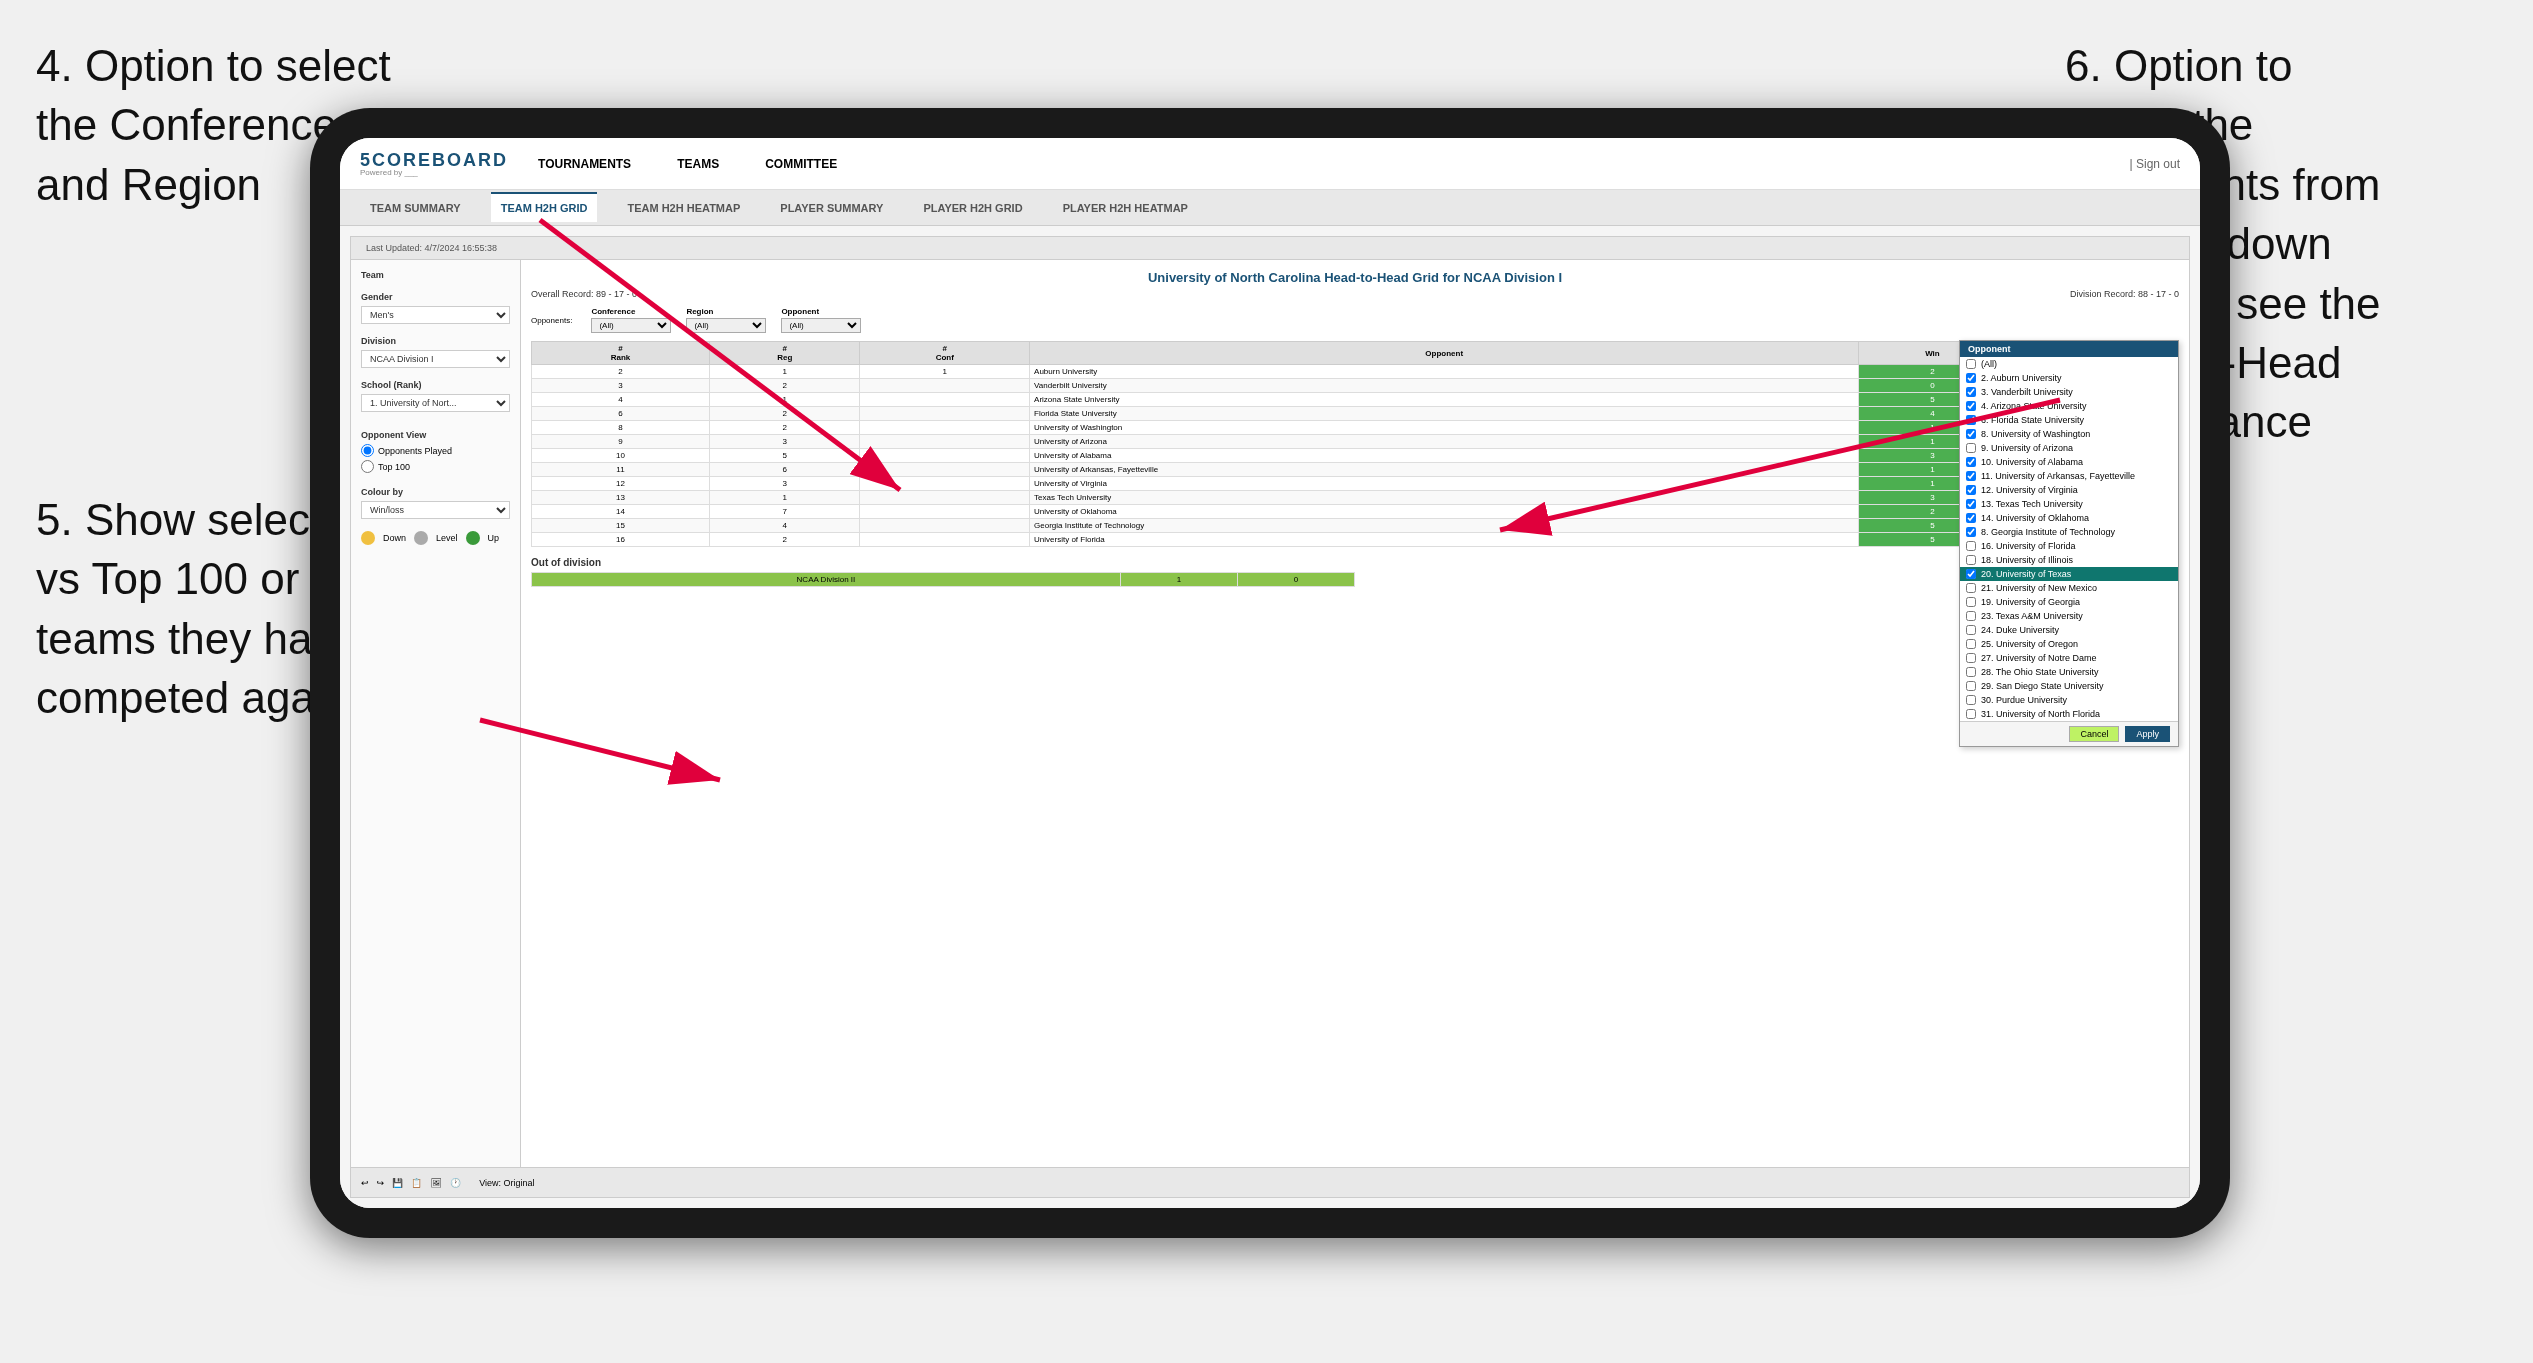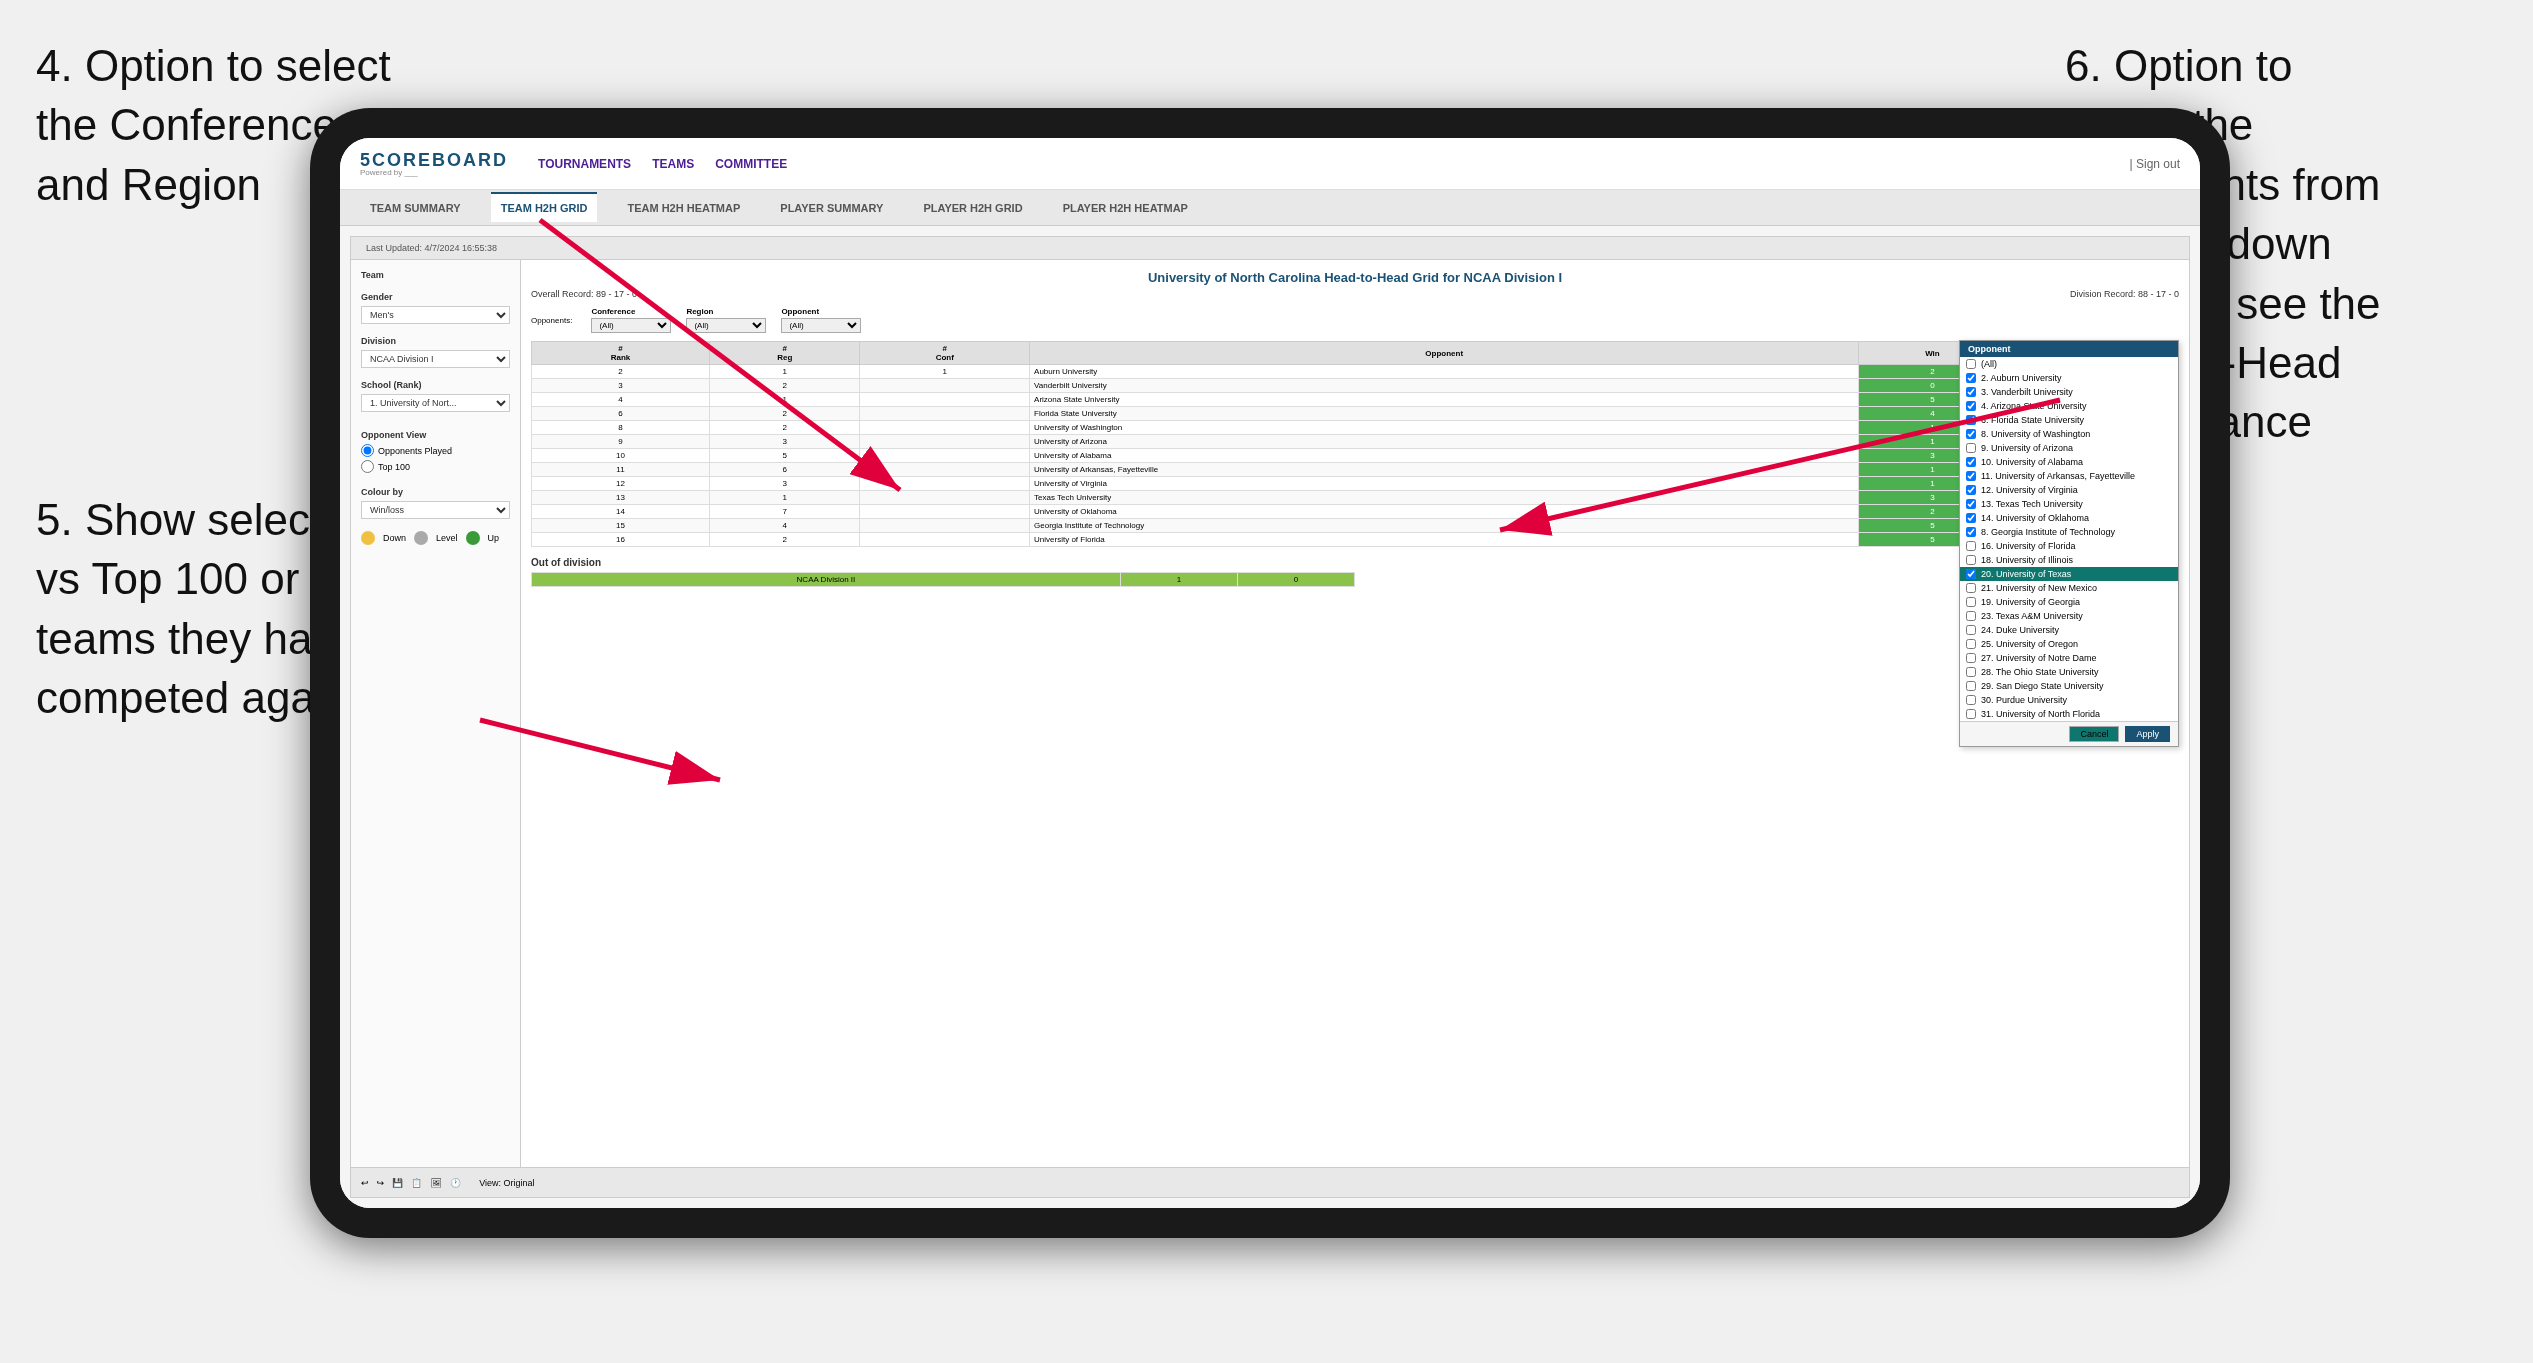--- a/index.html
+++ b/index.html
@@ -66,24 +66,24 @@
     .logo span {
       font-size: 9px;
       display: block;
       color: #555;
       font-weight: 400;
       letter-spacing: 0;
     }
 
     .nav-items {
       display: flex;
-      gap: 21px;
+      gap: 46px;
       font-size: 13px;
       font-weight: 600;
-      color: #4c1d95;
+      color: #000000;
     }
     .nav-items span { cursor: pointer; }
 
     .nav-right {
       margin-left: auto;
       font-size: 12px;
       color: #666;
     }
 
     
@@ -328,21 +328,21 @@
       display: flex;
       justify-content: flex-end;
       gap: 6px;
       padding: 4px 8px;
       border-top: 1px solid #ccc;
       background: #f5f5f5;
     }
     .btn-cancel {
       font-size: 9px;
       padding: 2px 10px;
-      background: #0f766e;
+      background: #bef264;
       border: 1px solid #aaa;
       cursor: pointer;
     }
     .btn-apply {
       font-size: 9px;
       padding: 2px 10px;
       background: #1a5276;
       color: #fff;
       border: 1px solid #1a5276;
       cursor: pointer;

